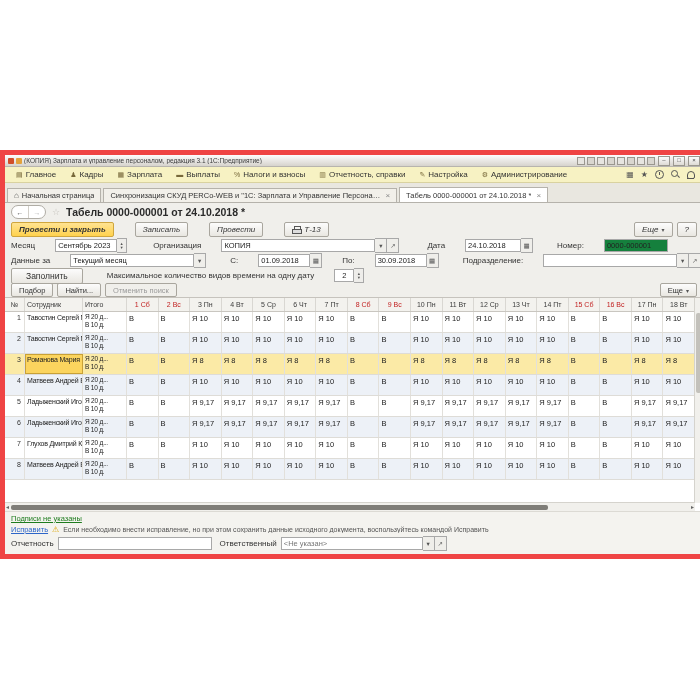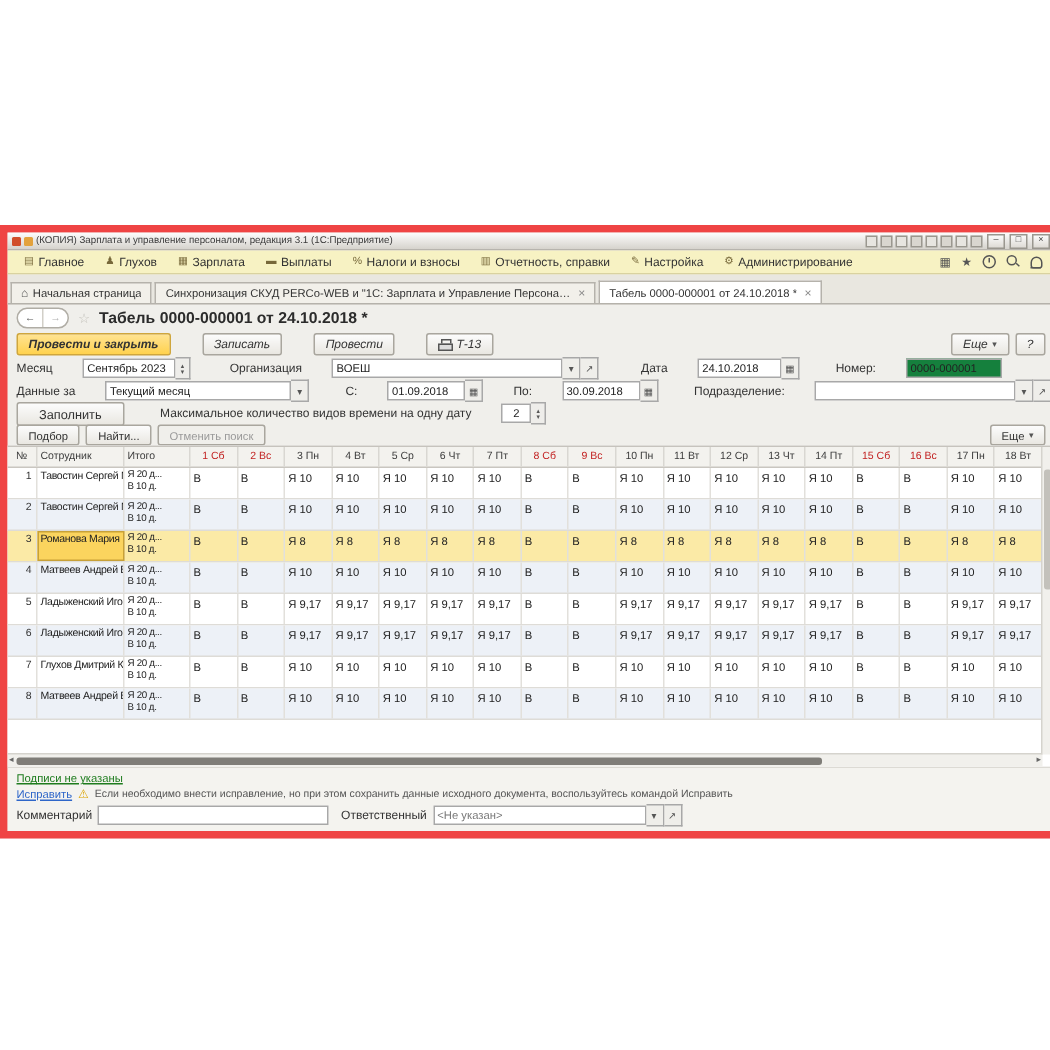--- a/index.html
+++ b/index.html
@@ -143,21 +143,21 @@
     </div>
 
     <div class="menubar">
       <div id="menu-items" style="display:flex;height:100%;">
           <div class="menu-item">
             <span class="mi-icon">▤</span>
             <span>Главное</span>
           </div>
           <div class="menu-item">
             <span class="mi-icon">♟</span>
-            <span>Глухов</span>
+            <span>Кадры</span>
           </div>
           <div class="menu-item">
             <span class="mi-icon">▦</span>
             <span>Зарплата</span>
           </div>
           <div class="menu-item">
             <span class="mi-icon">▬</span>
             <span>Выплаты</span>
           </div>
           <div class="menu-item">
@@ -231,21 +231,21 @@
       <span>Месяц</span>
       <span class="group">
         <span class="inp" style="width:56px;">Сентябрь 2023</span>
         <span class="spin">
             <span>▴</span>
             <span>▾</span>
           </span>
       </span>
       <span style="margin-left:6px;">Организация</span>
       <span class="group">
-        <span class="inp" style="width:148px;">ВОЕШ</span>
+        <span class="inp" style="width:148px;">КОПИЯ</span>
         <span class="sqbtn">▾</span>
         <span class="sqbtn">↗</span>
       </span>
       <span style="margin-left:8px;">Дата</span>
       <span class="group">
         <span class="inp" style="width:50px;">24.10.2018</span>
         <span class="sqbtn">▦</span>
       </span>
       <span style="margin-left:4px;">Номер:</span>
       <span class="inp" style="width:58px;background:#15803d;">0000-000001</span>
@@ -545,21 +545,21 @@
     </div>
 
     <div class="footer">
       <span class="link-green">Подписи не указаны</span>
       <div class="fixrow">
         <span class="link-blue">Исправить</span>
         <span class="warn">⚠</span>
         <span class="hint">Если необходимо внести исправление, но при этом сохранить данные исходного документа, воспользуйтесь командой Исправить</span>
       </div>
       <div class="commentrow">
-        <span>Комментарий</span>
+        <span>Отчетность</span>
         <span class="inp" style="width:148px;"></span>
         <span style="margin-left:4px;">Ответственный</span>
         <span class="group">
           <span class="inp" style="width:136px;color:#777;">&lt;Не указан&gt;</span>
           <span class="sqbtn">▾</span>
           <span class="sqbtn">↗</span>
         </span>
       </div>
     </div>
 

